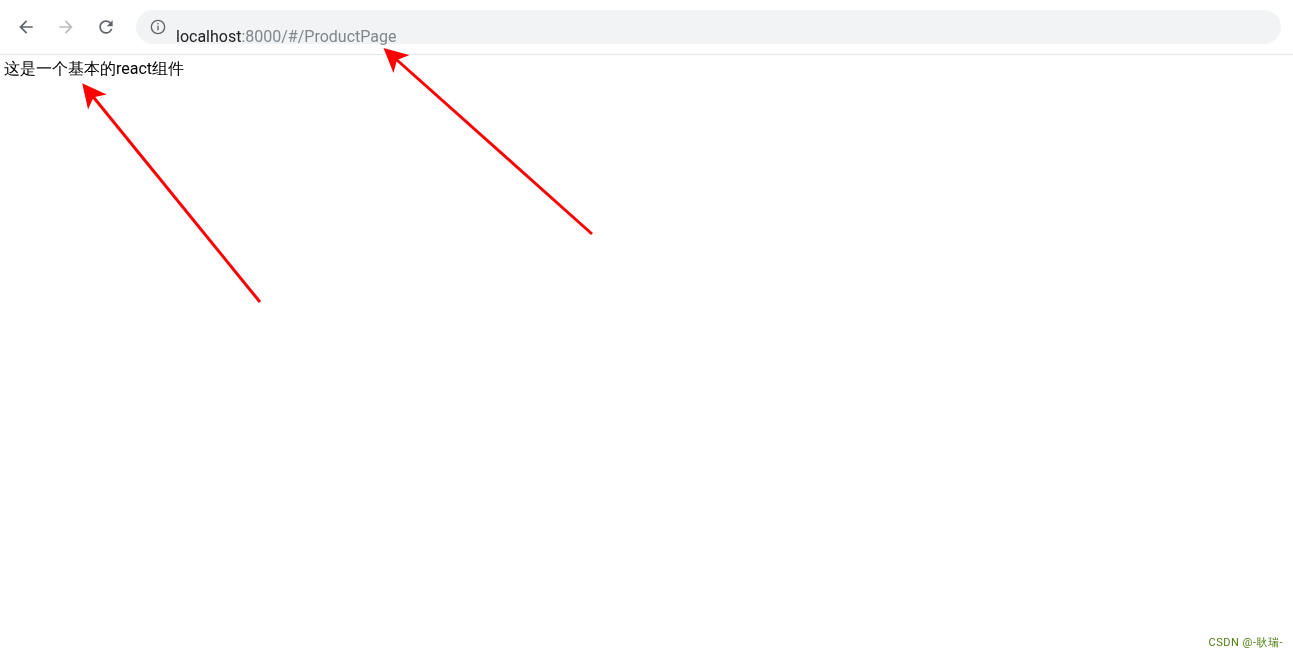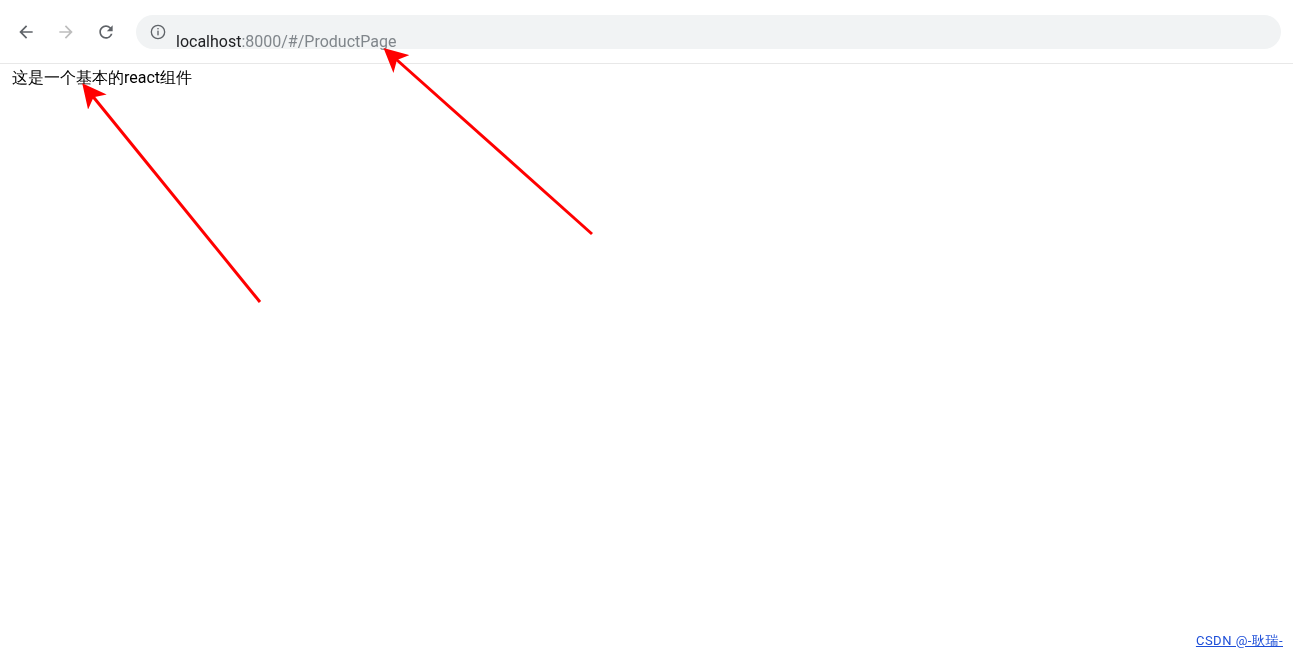--- a/index.html
+++ b/index.html
@@ -9,21 +9,21 @@
     }
     body {
       font-family: -apple-system, BlinkMacSystemFont, "Segoe UI", Roboto, Arial, sans-serif;
       background: #ffffff;
       width: 1293px;
       height: 656px;
       position: relative;
       overflow: hidden;
     }
     .browser-toolbar {
-      height: 64px;
+      height: 55px;
       background: #ffffff;
       border-bottom: 1px solid #e8e8e8;
       display: flex;
       align-items: center;
       padding: 0 12px;
       gap: 8px;
     }
     .nav-buttons {
       display: flex;
       align-items: center;
@@ -71,44 +71,43 @@
       align-items: baseline;
     }
     .url-host {
       color: #202124;
     }
     .url-path {
       color: #80868b;
       margin-top: 19px;
     }
     .page-content {
-      padding: 4px 0 0 12px;
+      padding: 4px 0 0 4px;
       position: relative;
     }
     .page-text {
       font-size: 16px;
       color: #000000;
       padding-left: 0;
     }
     .annotation-overlay {
       position: absolute;
       top: 0;
       left: 0;
       width: 1293px;
       height: 656px;
       pointer-events: none;
     }
     .watermark {
       position: absolute;
       bottom: 6px;
       right: 10px;
-      font-size: 13px;
-      color: #1d4ed8;
+      font-size: 11px;
+      color: #4d7c0f;
       letter-spacing: 0.5px;
-      text-decoration: underline;
     }
   </style>
 </head>
 <body>
 
 <div class="browser-toolbar">
   <div class="nav-buttons">
     <div class="nav-btn">
       <svg width="20" height="20" viewBox="0 0 24 24">
         <path d="M20 11H7.83l5.59-5.59L12 4l-8 8 8 8 1.41-1.41L7.83 13H20v-2z" fill="#5f6368"></path>

